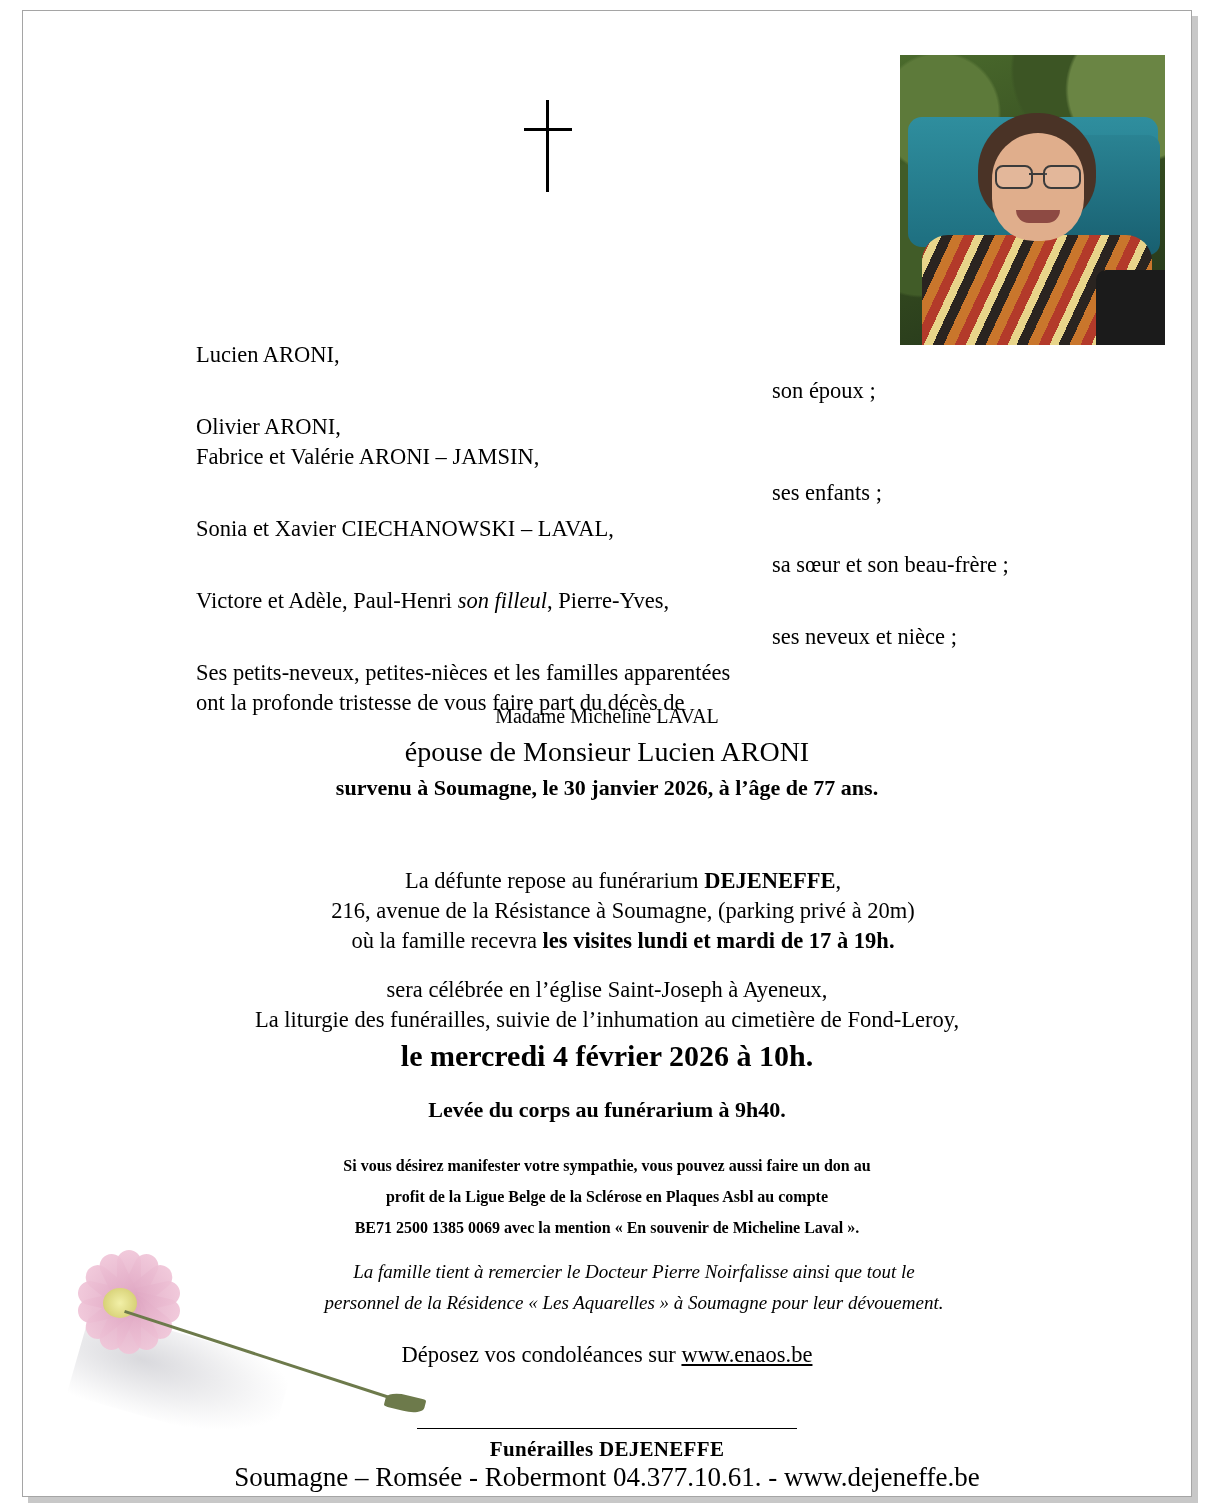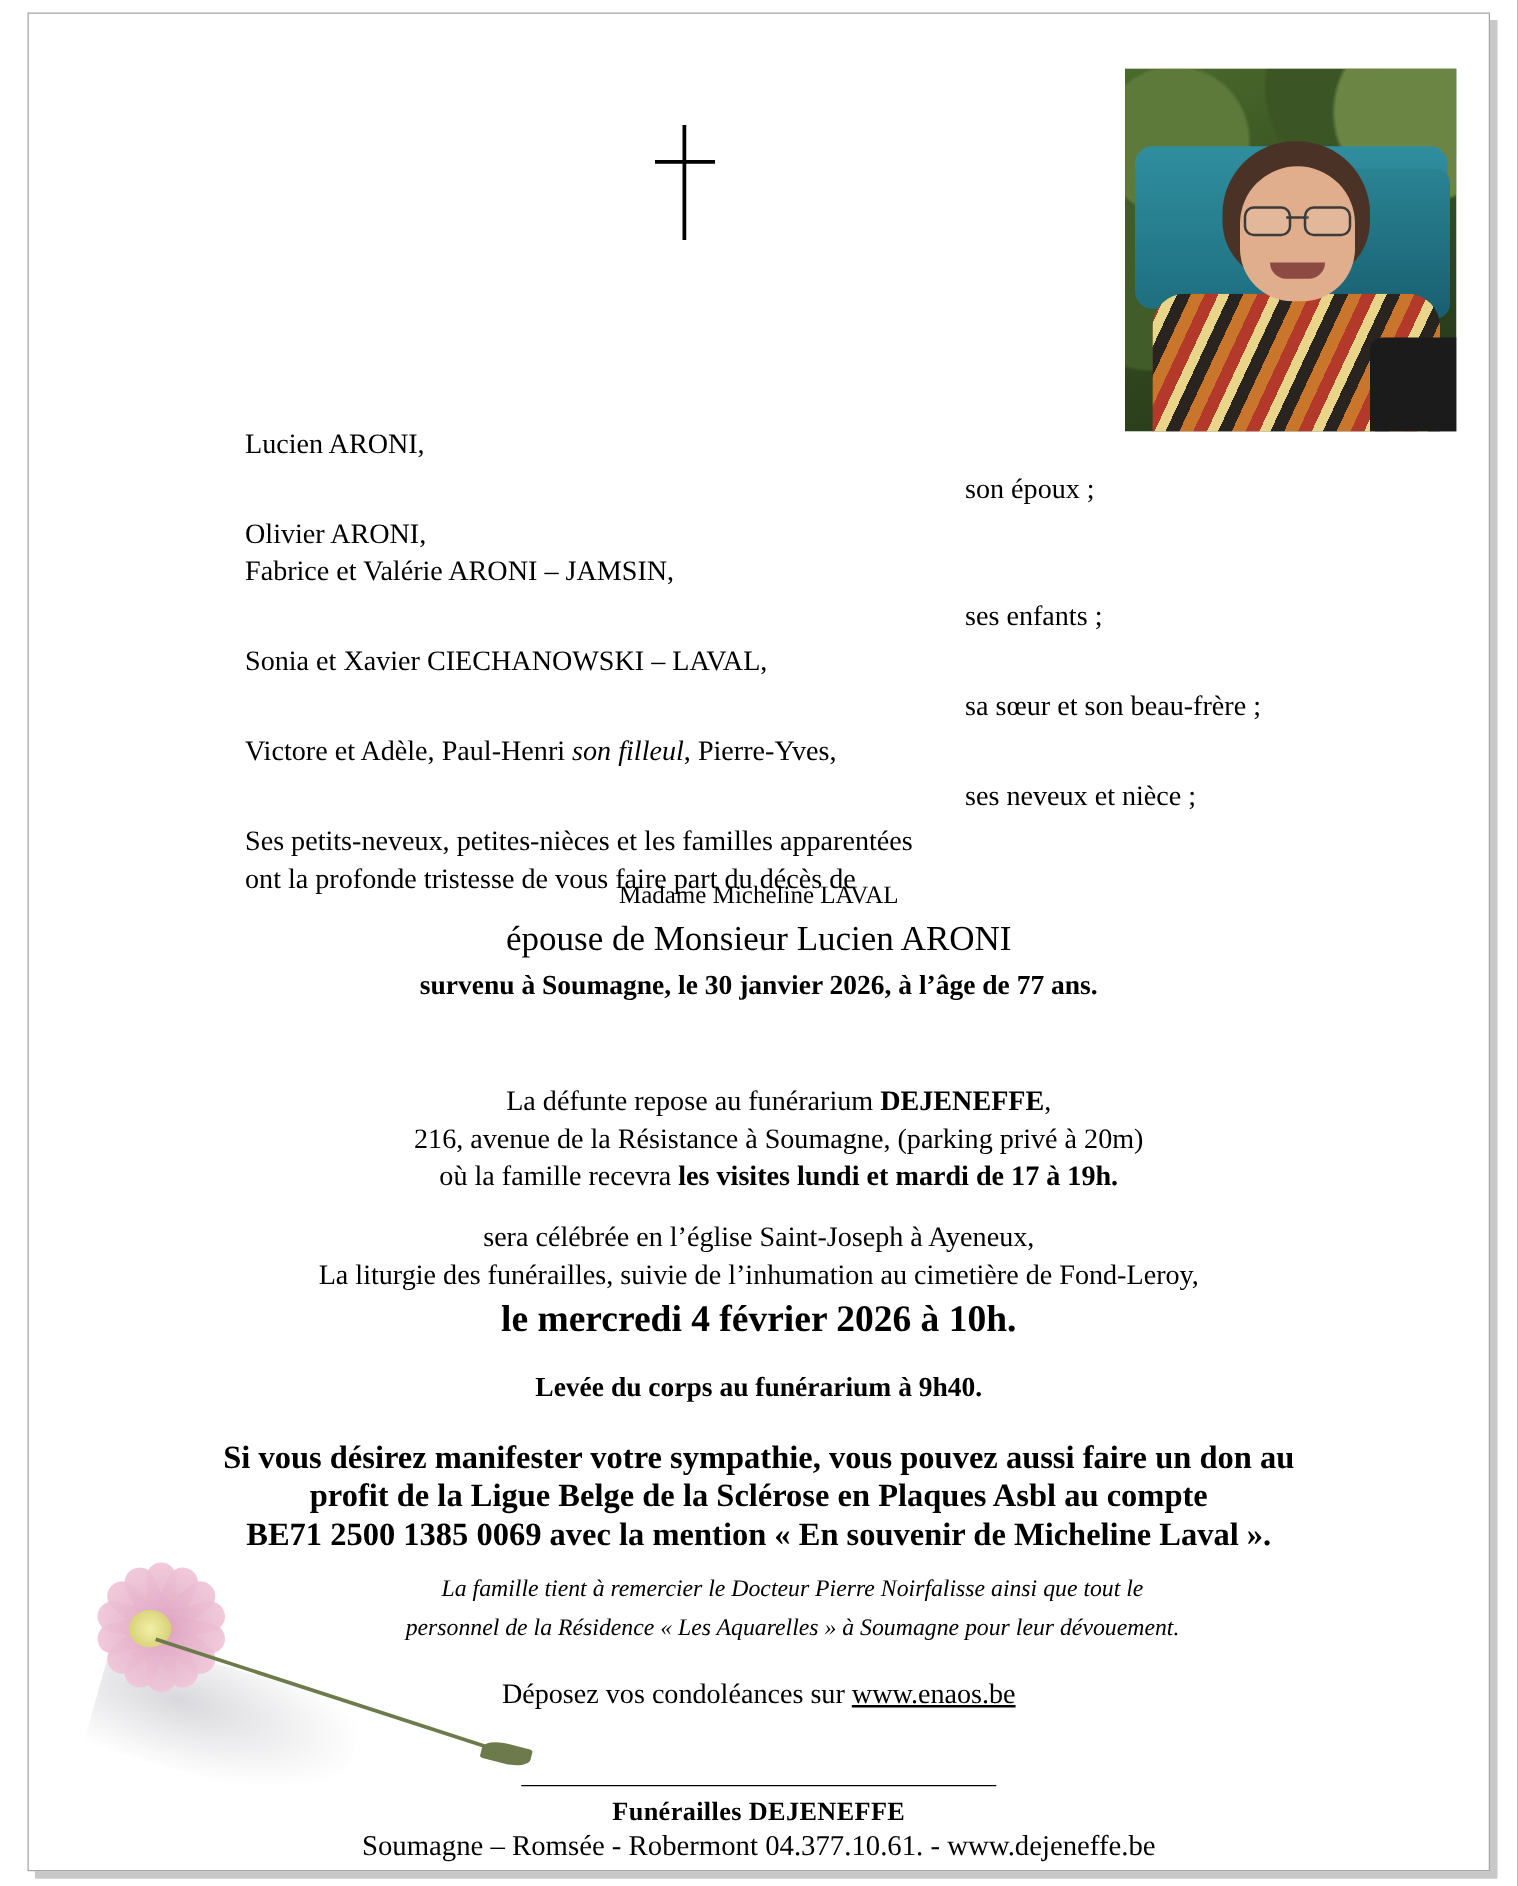--- a/index.html
+++ b/index.html
@@ -242,21 +242,21 @@
     font-weight: bold;
     line-height: 40px;
   }
   .b-levee {
     top: 1095px;
     font-size: 22px;
     font-weight: bold;
   }
   .b-don {
     top: 1150px;
-    font-size: 26px;
+    font-size: 16px;
     font-weight: bold;
     line-height: 31px;
   }
   .b-remerciement {
     top: 1256px;
     font-style: italic;
     font-size: 19px;
     line-height: 31px;
     padding-left: 27px;
   }
@@ -279,21 +279,21 @@
     background: #000;
     margin: 0 auto 6px auto;
   }
   .footer .f1 {
     font-size: 21px;
     font-weight: bold;
     letter-spacing: 0.3px;
     line-height: 28px;
   }
   .footer .f2 {
-    font-size: 23px;
+    font-size: 27px;
     line-height: 28px;
   }
 
   
   .flower {
     position: absolute;
     left: 55px;
     top: 1240px;
     width: 380px;
     height: 190px;

